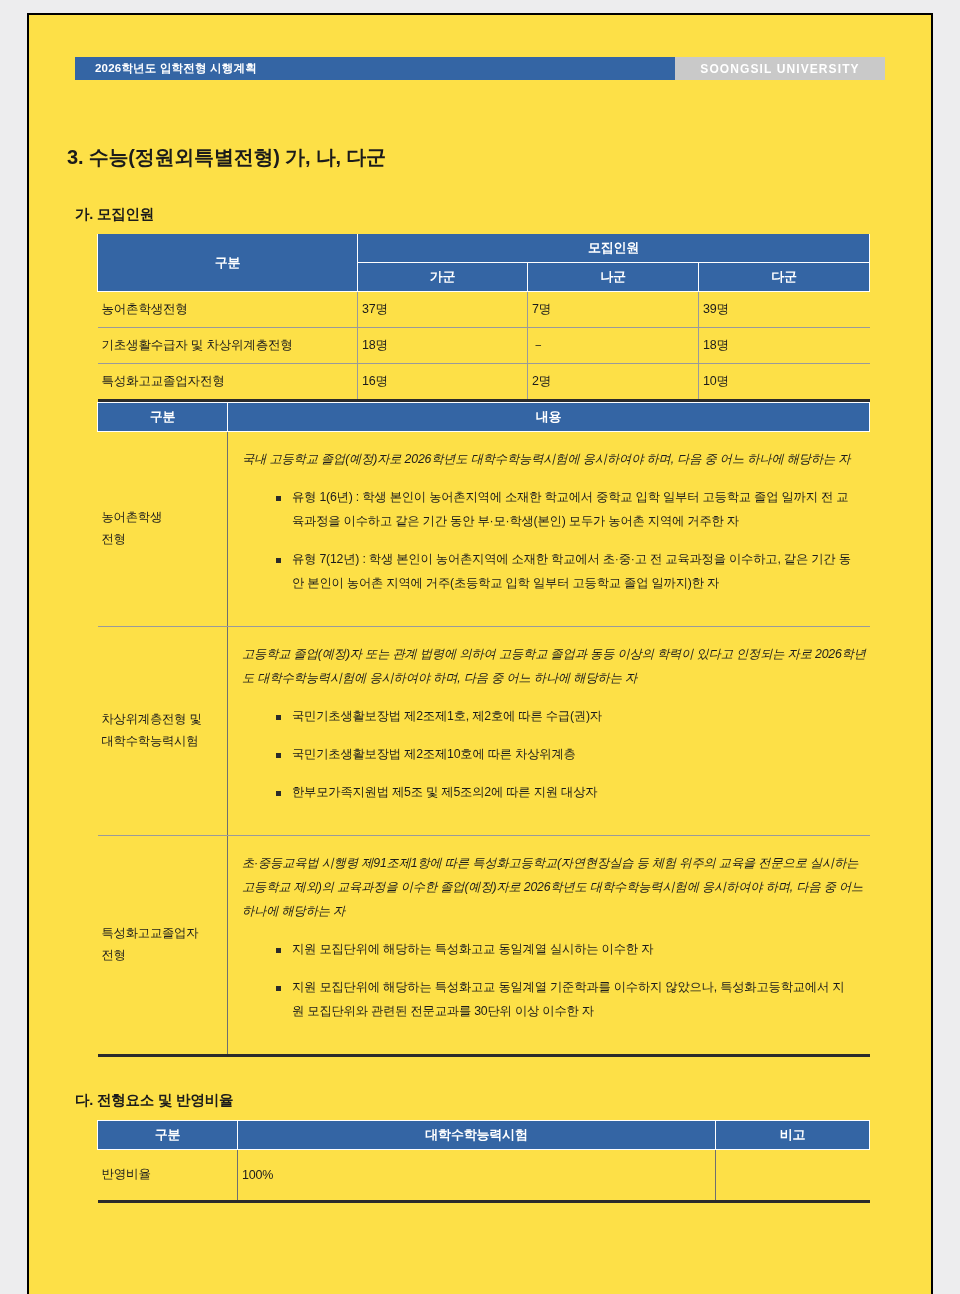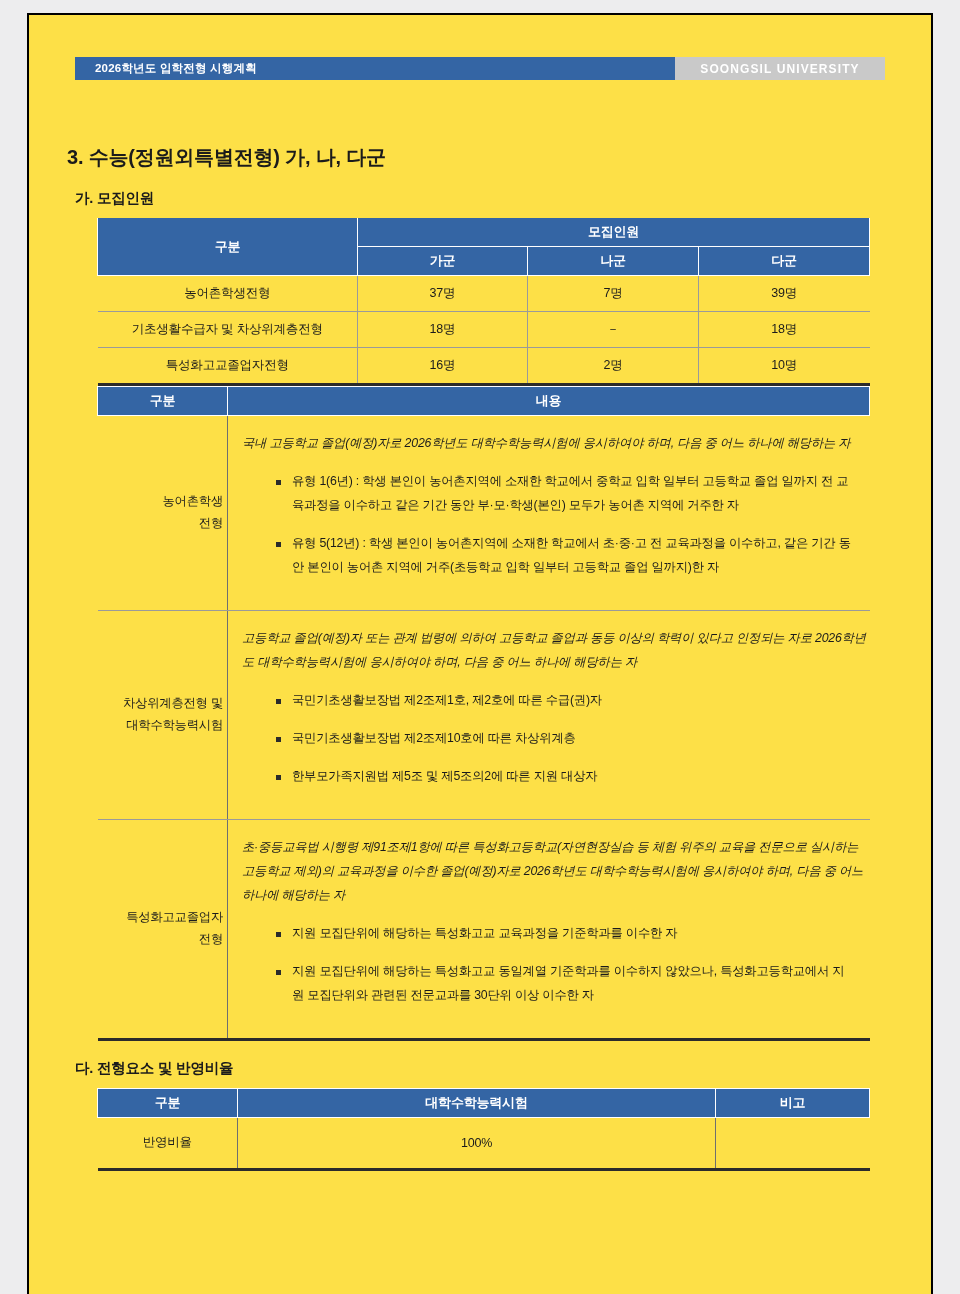--- a/index.html
+++ b/index.html
@@ -61,21 +61,21 @@
     font-size: 20px;
     font-weight: bold;
     color: #1b1b1b;
     margin: 64px 0 0 -8px;
     letter-spacing: -0.2px;
   }
   h2.sub-title {
     font-size: 14.5px;
     font-weight: bold;
     color: #1b1b1b;
-    margin: 18px 0 10px 0;
+    margin: 34px 0 10px 0;
     letter-spacing: -0.2px;
   }
 
   
   table.doc-table {
     border-collapse: collapse;
     width: 772px;
     margin-left: 22px;
     table-layout: fixed;
   }
@@ -85,42 +85,41 @@
     font-size: 13px;
     font-weight: bold;
     letter-spacing: -0.2px;
     padding: 5px 2px;
     border: 1px solid #ffffff;
     text-align: center;
   }
   table.doc-table td {
     font-size: 12.5px;
     color: #1b1b1b;
-    text-align: center;
     padding: 9px 4px;
     border-bottom: 1px solid #9a9a9a;
     letter-spacing: -0.2px;
   }
 
   
   #table-capacity { }
   #table-capacity th.hdr-top { border-top: none; }
   #table-capacity td.vline { border-left: 1px solid #9a9a9a; }
   #table-capacity tr:last-child td { border-bottom: 3px solid #2b2b2b; }
 
   
   #table-qualification td {
     text-align: left;
     vertical-align: middle;
     padding: 16px 0 16px 14px;
     line-height: 1.95;
     font-size: 12.3px;
   }
   #table-qualification td.cat {
-    text-align: right;
+    text-align: left;
     padding: 10px 4px;
     border-bottom: 1px solid #9a9a9a;
     line-height: 1.75;
   }
   #table-qualification td.body {
     border-left: 1px solid #6f6f6f;
     border-bottom: 1px solid #9a9a9a;
   }
   #table-qualification tr:last-child td { border-bottom: 3px solid #2b2b2b; }
   .lead { margin: 0; font-style: italic; }
@@ -237,21 +236,21 @@
           <span class="hang">농어촌학생</span>
           <span class="hang">전형</span>
         </td>
         <td class="body">
           <p class="lead">국내 고등학교 졸업(예정)자로 2026학년도 대학수학능력시험에 응시하여야 하며, 다음 중 어느 하나에 해당하는 자</p>
           <ul class="bullets">
             <li>
               <span class="bullet-text">유형 1(6년) : 학생 본인이 농어촌지역에 소재한 학교에서 중학교 입학 일부터 고등학교 졸업 일까지 전 교육과정을 이수하고 같은 기간 동안 부·모·학생(본인) 모두가 농어촌 지역에 거주한 자</span>
             </li>
             <li>
-              <span class="bullet-text">유형 5(12년) : 학생 본인이 농어촌지역에 소재한 학교에서 초·중·고 전 교육과정을 이수하고, 같은 기간 동안 본인이 농어촌 지역에 거주(초등학교 입학 일부터 고등학교 졸업 일까지)한 자</span>
+              <span class="bullet-text">유형 7(12년) : 학생 본인이 농어촌지역에 소재한 학교에서 초·중·고 전 교육과정을 이수하고, 같은 기간 동안 본인이 농어촌 지역에 거주(초등학교 입학 일부터 고등학교 졸업 일까지)한 자</span>
             </li>
           </ul>
         </td>
       </tr>
 
       <tr>
         <td class="cat">
           <span class="hang">차상위계층전형 및</span>
           <span class="hang">대학수학능력시험</span>
         </td>
@@ -273,21 +272,21 @@
 
       <tr>
         <td class="cat">
           <span class="hang">특성화고교졸업자</span>
           <span class="hang">전형</span>
         </td>
         <td class="body">
           <p class="lead">초·중등교육법 시행령 제91조제1항에 따른 특성화고등학교(자연현장실습 등 체험 위주의 교육을 전문으로 실시하는 고등학교 제외)의 교육과정을 이수한 졸업(예정)자로 2026학년도 대학수학능력시험에 응시하여야 하며, 다음 중 어느 하나에 해당하는 자</p>
           <ul class="bullets">
             <li>
-              <span class="bullet-text">지원 모집단위에 해당하는 특성화고교 교육과정을 기준학과를 이수한 자</span>
+              <span class="bullet-text">지원 모집단위에 해당하는 특성화고교 동일계열 실시하는 이수한 자</span>
             </li>
             <li>
               <span class="bullet-text">지원 모집단위에 해당하는 특성화고교 동일계열 기준학과를 이수하지 않았으나, 특성화고등학교에서 지원 모집단위와 관련된 전문교과를 30단위 이상 이수한 자</span>
             </li>
           </ul>
         </td>
       </tr>
     </tbody>
   </table>
 

